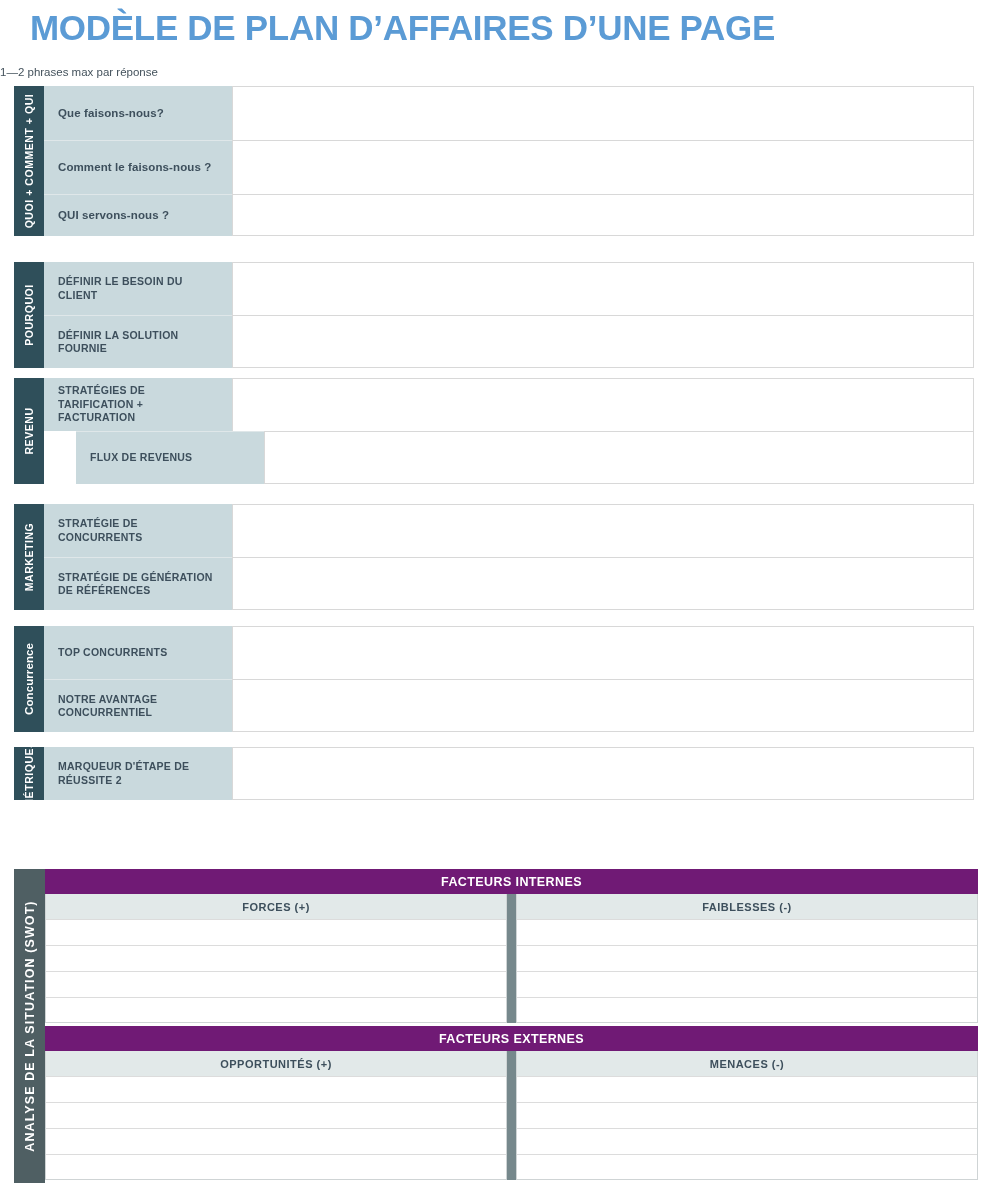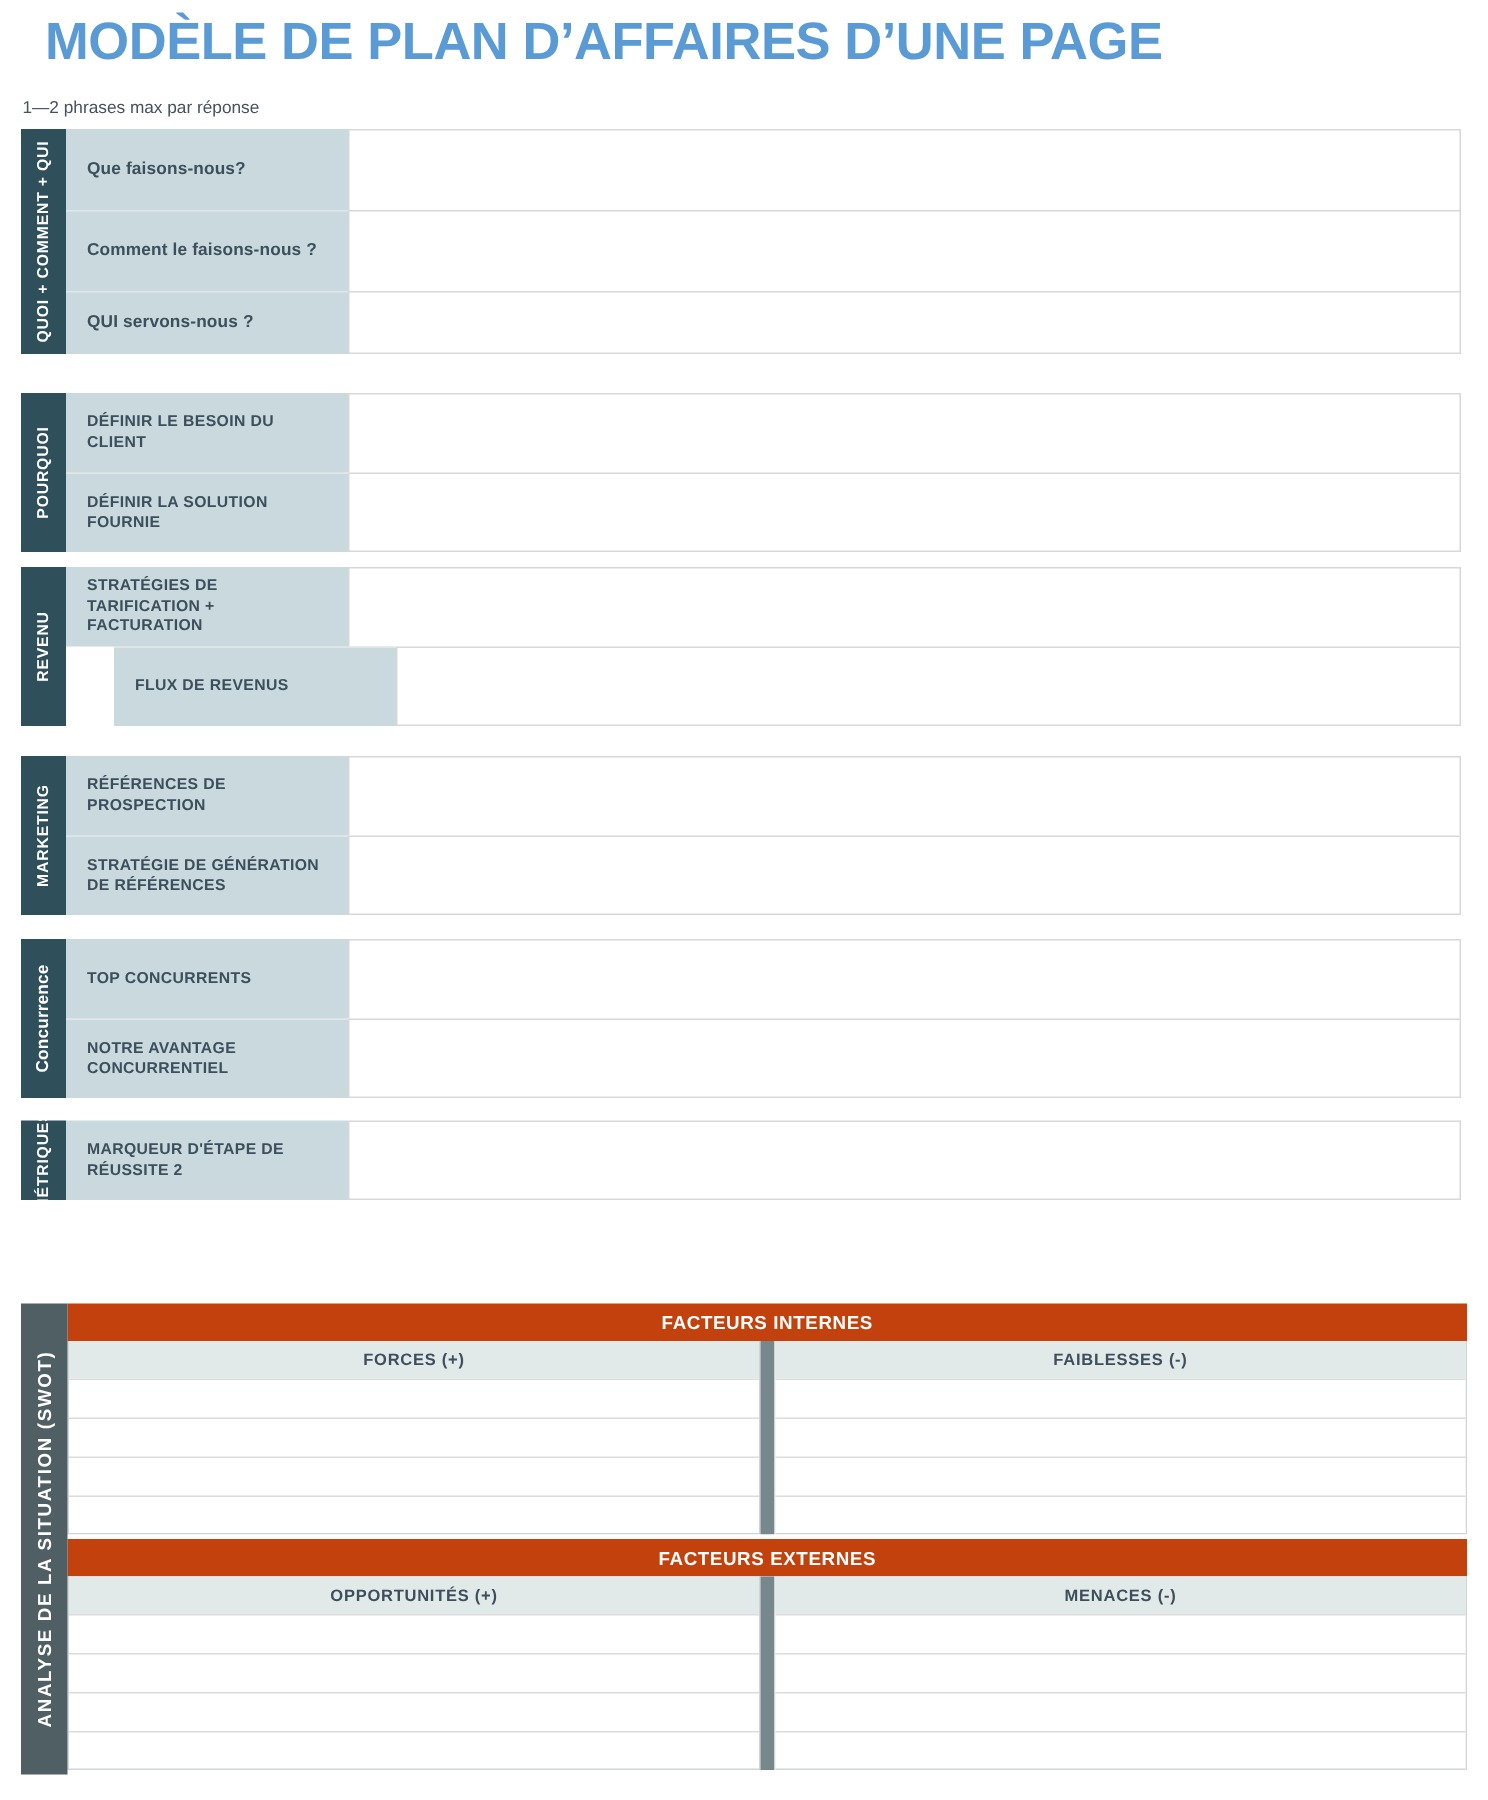--- a/index.html
+++ b/index.html
@@ -29,21 +29,21 @@
     top: 8px;
     font-size: 35px;
     font-weight: bold;
     letter-spacing: -0.3px;
     color: #5b9bd5;
     white-space: nowrap;
     margin-left: 16px;
   }
   .subtitle {
     position: absolute;
-    left: 15px;
+    left: 0;
     top: 66px;
     font-size: 11.5px;
     color: #44525c;
     white-space: nowrap;
   }
 
   
   .qa-section {
     position: absolute;
     left: 14px;
@@ -144,21 +144,21 @@
     font-weight: bold;
     letter-spacing: 1.1px;
   }
   .swot-body {
     flex: 1 1 auto;
     display: flex;
     flex-direction: column;
   }
   .swot-banner {
     height: 25px;
-    background: #c2410c;
+    background: #701a75;
     color: #ffffff;
     display: flex;
     align-items: center;
     justify-content: center;
     font-size: 12.5px;
     font-weight: bold;
     letter-spacing: 0.4px;
   }
   .swot-grid {
     display: flex;
@@ -259,21 +259,21 @@
             <div class="qa-answer"></div>
           </div>
         </div>
       </div>
       <div class="qa-section" style="top: 504px;">
         <div class="sidebar-tab">
           <span class="tab-text">MARKETING</span>
         </div>
         <div class="rows">
           <div class="qa-row" style="height: 53px;">
-            <div class="qa-label">RÉFÉRENCES DE PROSPECTION</div>
+            <div class="qa-label">STRATÉGIE DE CONCURRENTS</div>
             <div class="qa-answer"></div>
           </div>
           <div class="qa-row" style="height: 53px;">
             <div class="qa-label">STRATÉGIE DE GÉNÉRATION DE RÉFÉRENCES</div>
             <div class="qa-answer"></div>
           </div>
         </div>
       </div>
       <div class="qa-section" style="top: 626px;">
         <div class="sidebar-tab mixed">

